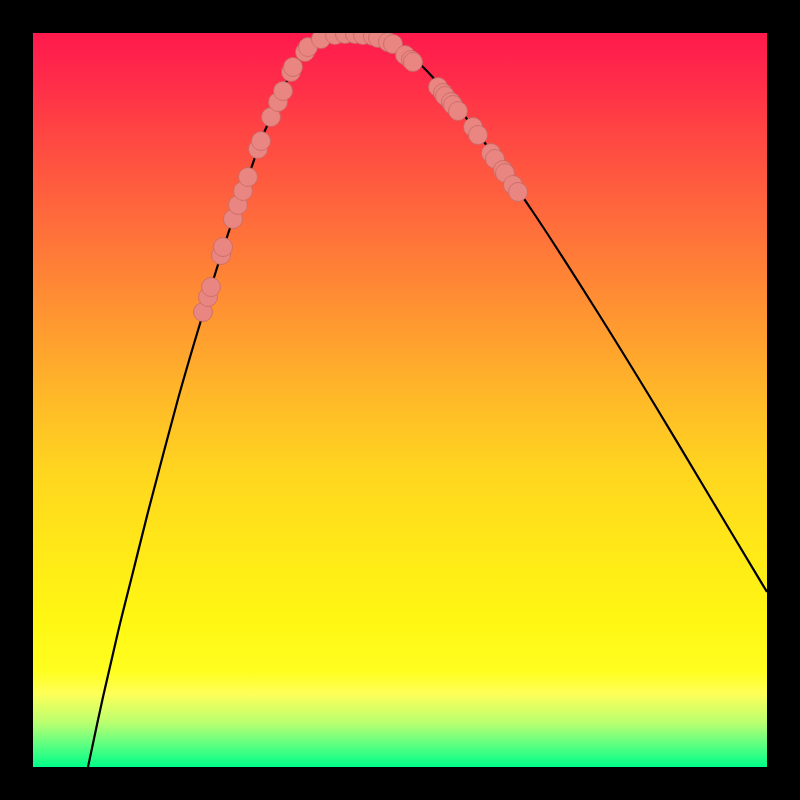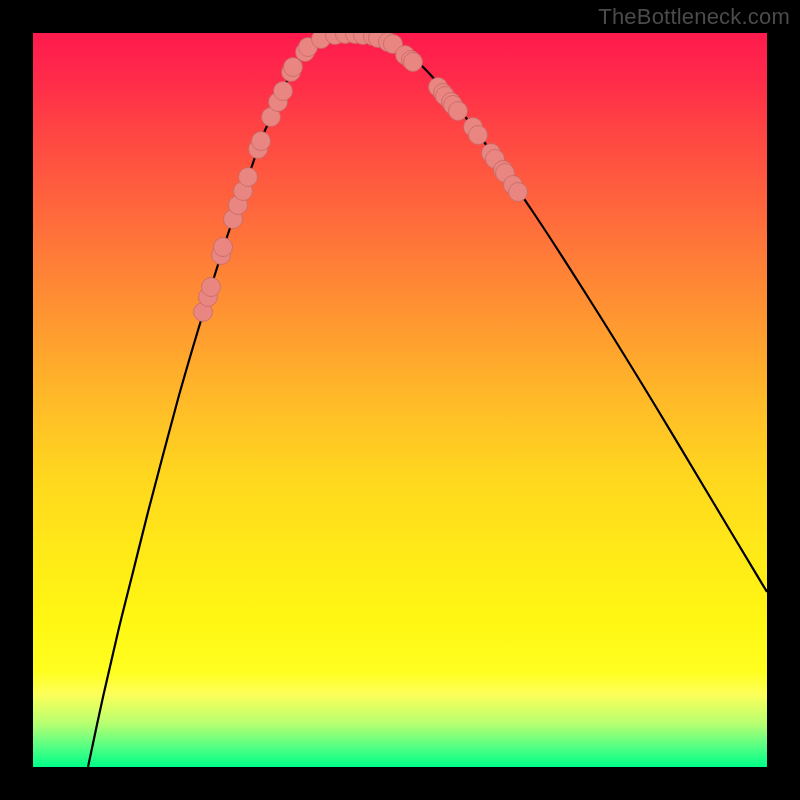--- a/index.html
+++ b/index.html
@@ -120,14 +120,13 @@
           <circle cx="445" cy="102" r="9.5" fill="#e98682" stroke="#c46a66" stroke-width="0.8"></circle>
           <circle cx="458" cy="120" r="9.5" fill="#e98682" stroke="#c46a66" stroke-width="0.8"></circle>
           <circle cx="462" cy="126" r="9.5" fill="#e98682" stroke="#c46a66" stroke-width="0.8"></circle>
           <circle cx="470" cy="137" r="9.5" fill="#e98682" stroke="#c46a66" stroke-width="0.8"></circle>
           <circle cx="472" cy="140" r="9.5" fill="#e98682" stroke="#c46a66" stroke-width="0.8"></circle>
           <circle cx="480" cy="152" r="9.5" fill="#e98682" stroke="#c46a66" stroke-width="0.8"></circle>
           <circle cx="485" cy="159" r="9.5" fill="#e98682" stroke="#c46a66" stroke-width="0.8"></circle>
         </g>
     </svg>
   </div>
-  <div class="watermark">TheBottleneck.com</div>
 </div>
 
 </body></html>

